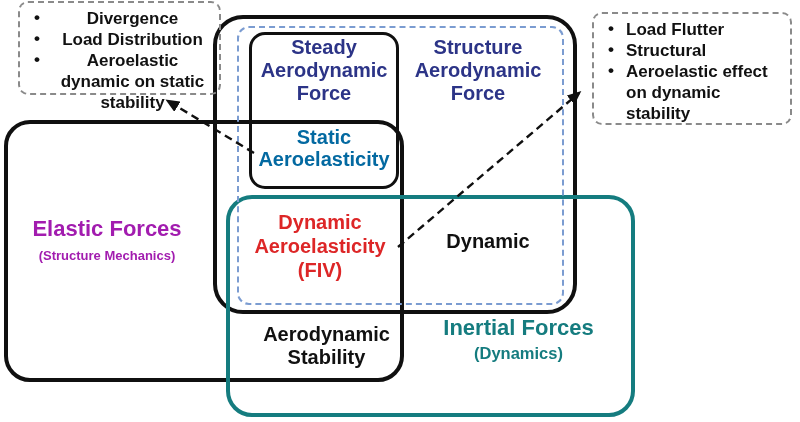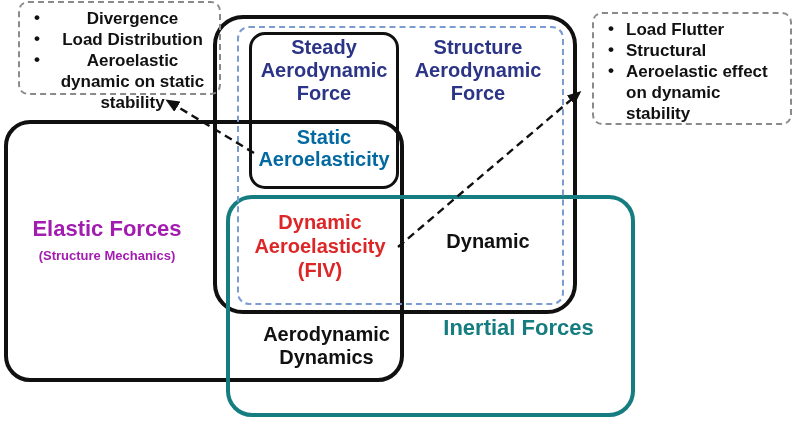--- a/index.html
+++ b/index.html
@@ -96,30 +96,31 @@
     <span class="ln">Aeroelasticity</span>
     <span class="ln">(FIV)</span>
   </div>
 
   <div class="label lab-dynstab">
     <span class="ln">Dynamic</span>
   </div>
 
   <div class="label lab-struct">
     <span class="ln">Aerodynamic</span>
-    <span class="ln">Dynamics</span>
+    <span class="ln">Stability</span>
   </div>
 
   <div class="label lab-elastic">
     <div class="title">Elastic Forces</div>
     <div class="subtitle">(Structure Mechanics)</div>
   </div>
 
   <div class="label lab-inertial">
     <div class="title">Inertial Forces</div>
+    <div class="subtitle">(Dynamics)</div>
   </div>
 
   <svg class="arrows" width="800" height="422" viewBox="0 0 800 422" xmlns="http://www.w3.org/2000/svg">
     <defs>
       <marker id="ah" markerUnits="userSpaceOnUse" markerWidth="14" markerHeight="12" refX="11" refY="6" orient="auto">
         <path d="M0,0 L14,6 L0,12 Z" fill="#101010"></path>
       </marker>
     </defs>
     <line x1="254" y1="153" x2="168" y2="101" stroke="#101010" stroke-width="2.4" stroke-dasharray="8 5" marker-end="url(#ah)"></line>
     <line x1="398" y1="247" x2="579" y2="93" stroke="#101010" stroke-width="2.4" stroke-dasharray="8 5" marker-end="url(#ah)"></line>

